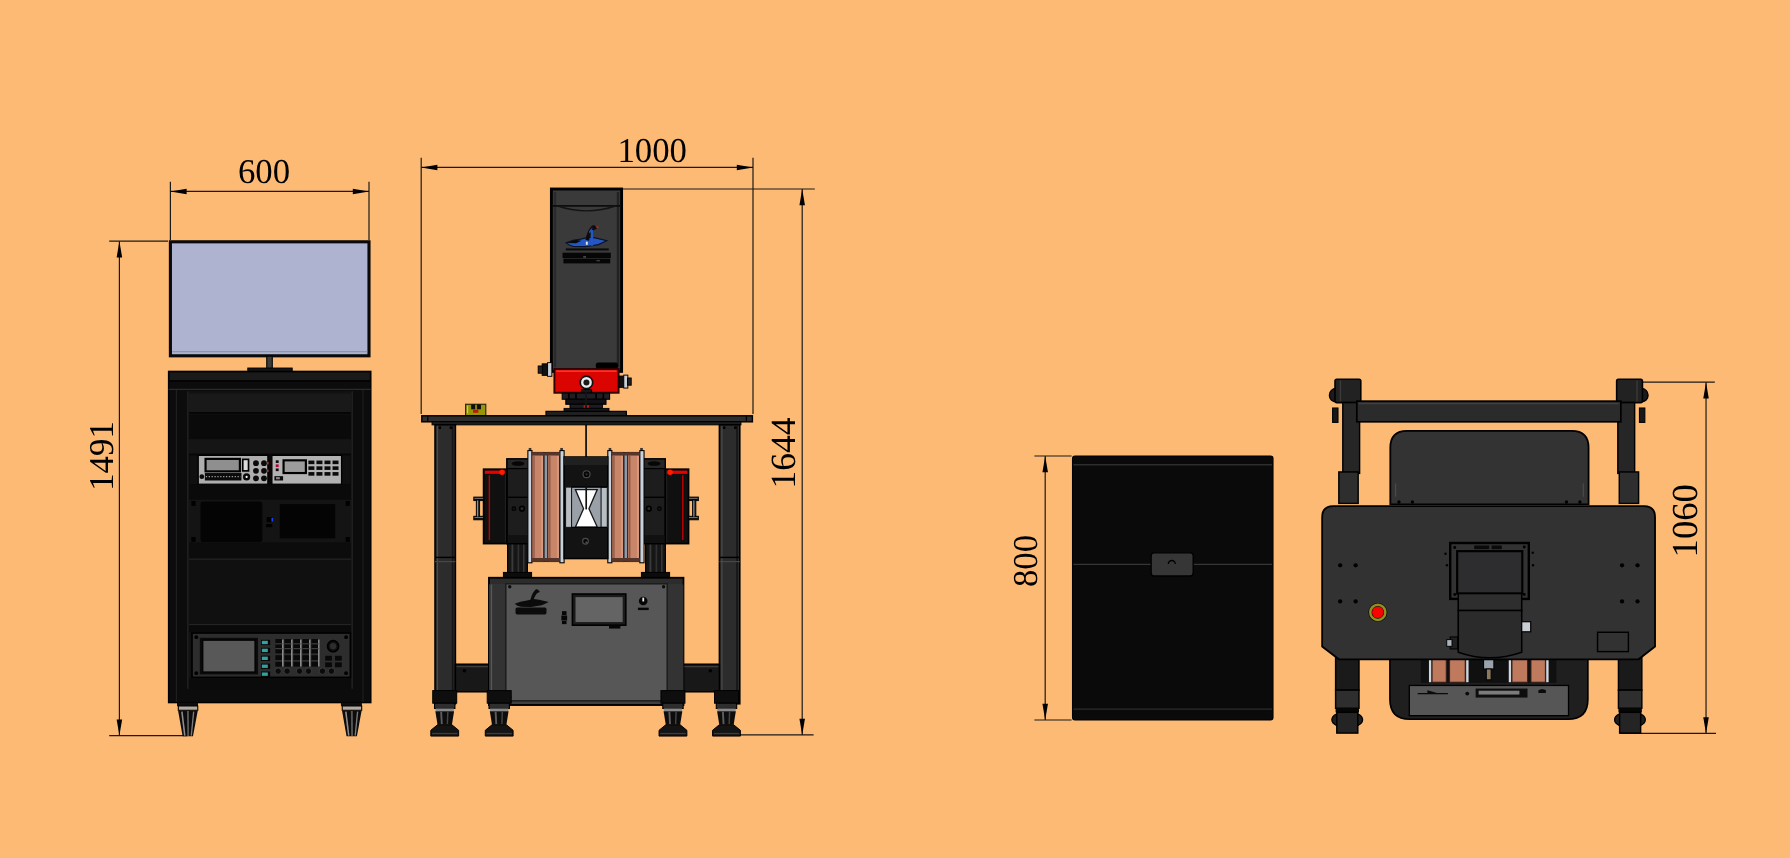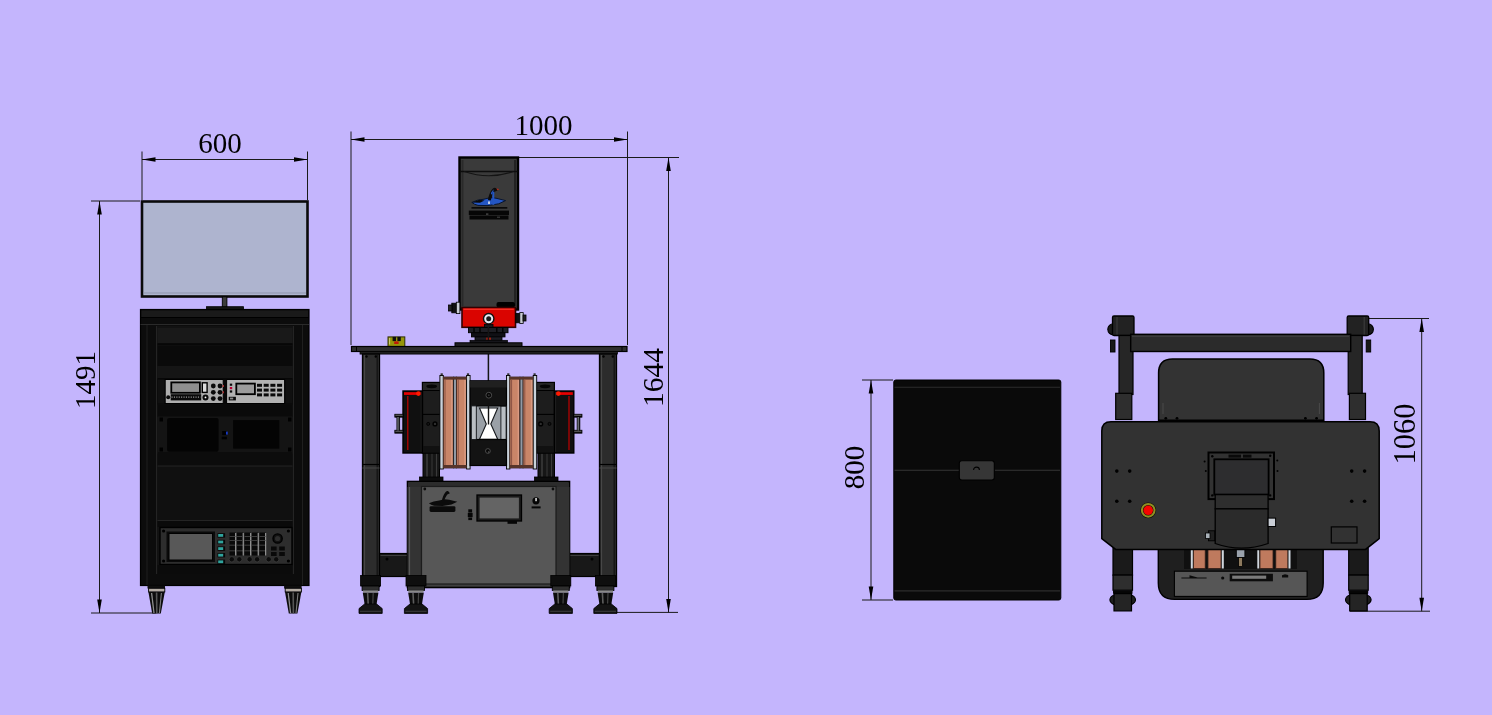--- a/index.html
+++ b/index.html
@@ -1,16 +1,16 @@
 <!DOCTYPE html>
 <html><head>
 <meta charset="utf-8">
 <style>
   html,body{margin:0;padding:0;background:#ffffff;}
-  #stage{position:relative;width:1492px;height:715px;background:#c4b5fd;overflow:hidden;}
+  #stage{position:relative;width:1492px;height:715px;background:#fdba74;overflow:hidden;}
   svg{display:block;}
   text{font-family:"Liberation Serif", serif;fill:#000;}
 </style>
 </head>
 <body>
 <div id="stage">
 <svg width="1492" height="715" viewBox="0 0 1492 715">
 
 <g id="dim600" stroke="#1a1a1a" stroke-width="1" fill="none">
   <line x1="142" y1="151.5" x2="142" y2="200"></line>

